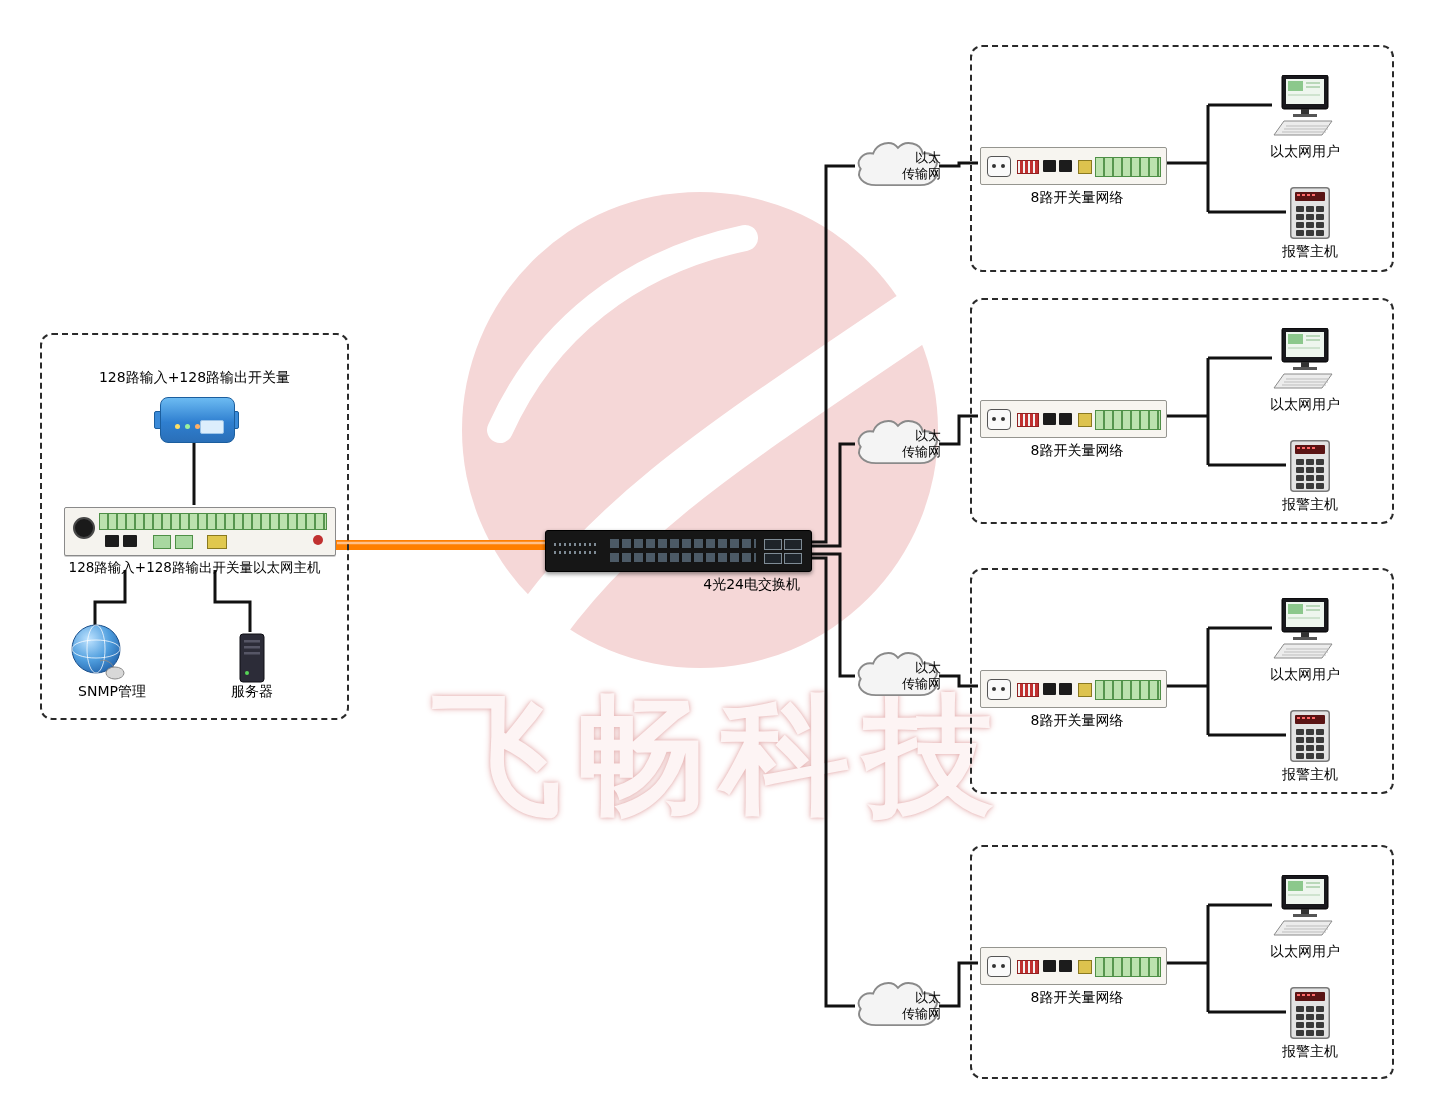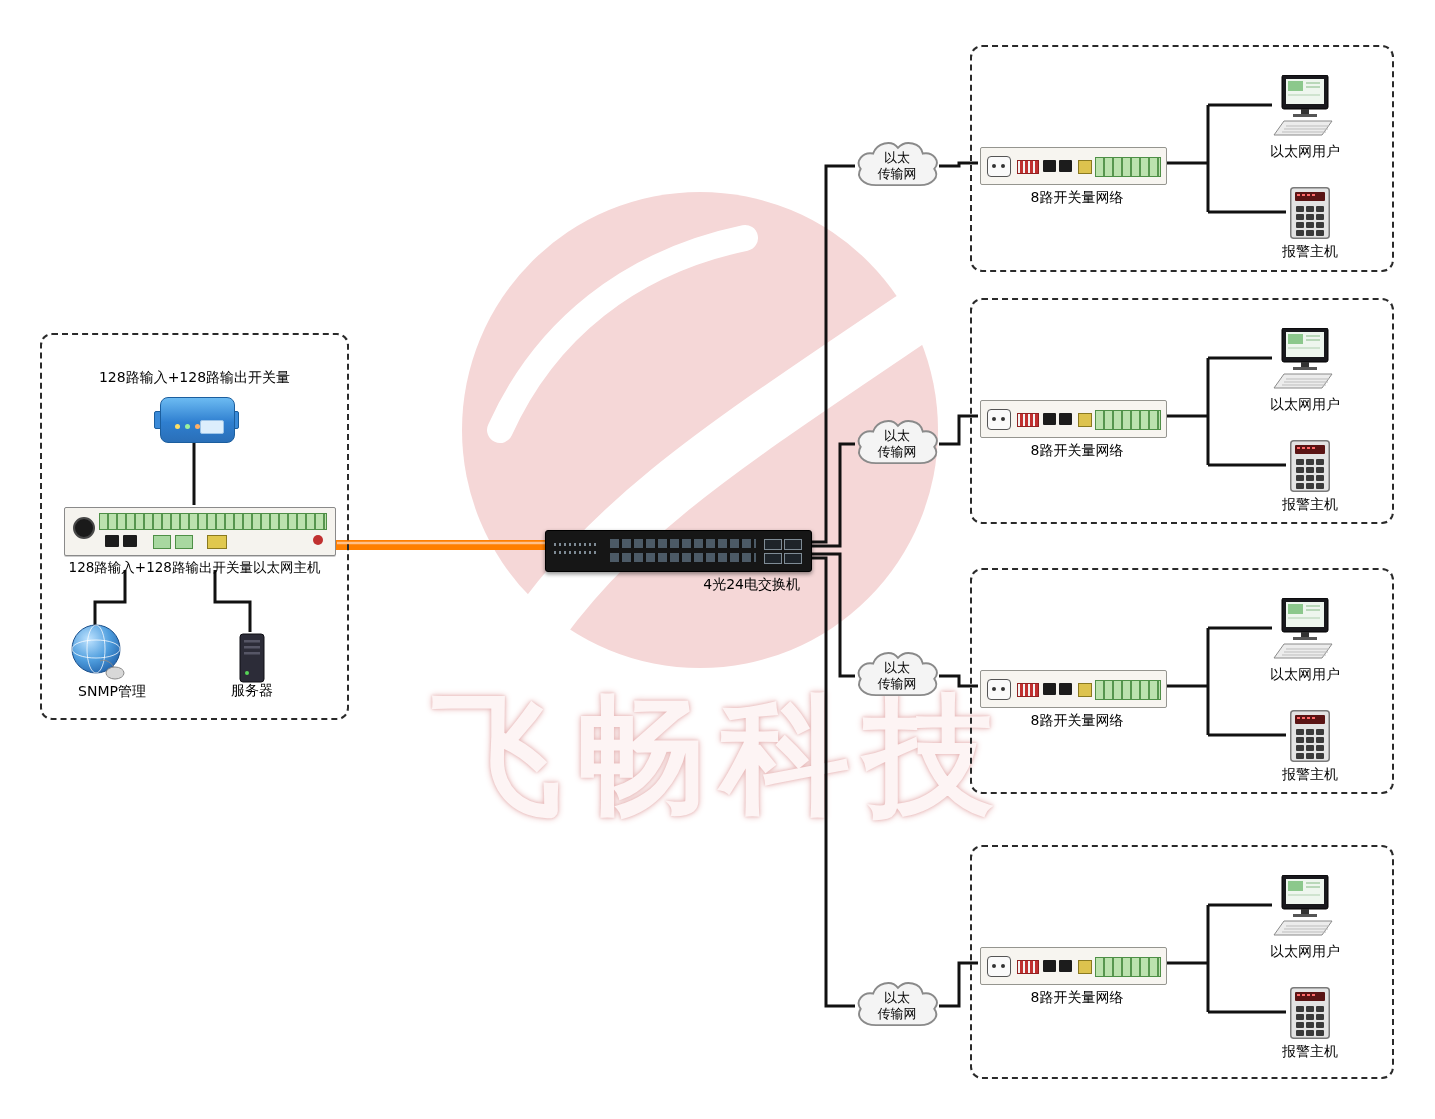--- a/index.html
+++ b/index.html
@@ -32,21 +32,21 @@
   .rack-green{position:absolute;top:27px;width:16px;height:12px;background:#a8d8a0;border:1px solid #4e8f46;}
   .rack-sfp{position:absolute;left:142px;top:27px;width:18px;height:12px;background:#e0c84e;border:1px solid #8a7a20;}
   .rack-logo{position:absolute;right:12px;top:27px;width:10px;height:10px;border-radius:50%;background:#c03030;}
   
   .switch{position:absolute;background:#161616;border:1px solid #000;border-radius:3px;z-index:2;box-shadow:0 2px 4px rgba(0,0,0,.45);}
   .sw-led-bar{position:absolute;left:8px;width:44px;height:3px;background:repeating-linear-gradient(90deg,#7e8a94 0 2px,#161616 2px 5px);}
   .port-row{position:absolute;background:repeating-linear-gradient(90deg,#4c5a66 0 9px,#121212 9px 12px);}
   .sw-sfp{position:absolute;width:16px;height:9px;background:#1e242a;border:1px solid #7f8c96;}
   
   .cloud{position:absolute;width:88px;height:58px;z-index:2;}
-  .cloud-text{position:absolute;inset:0;display:flex;flex-direction:column;align-items:center;justify-content:center;
+  .cloud-text{position:absolute;inset:0;display:flex;flex-direction:column;align-items:flex-end;justify-content:center;
               font-size:13px;line-height:1.25;}
   .cloud-text span{display:block;text-align:center;}
   
   .conv{position:absolute;width:185px;height:36px;background:#f7f5f0;border:1.5px solid #95958f;border-radius:2px;}
   .conv-power{position:absolute;left:6px;top:8px;width:22px;height:19px;background:#fafafa;border:1.5px solid #555;border-radius:4px;}
   .conv-power::after{content:"";position:absolute;left:4px;top:7px;width:4px;height:4px;border-radius:50%;background:#333;box-shadow:9px 0 0 #333;}
   .conv-dip{position:absolute;left:36px;top:12px;width:20px;height:12px;border:1px solid #902020;
             background:repeating-linear-gradient(90deg,#f4f4f4 0 2px,#c03030 2px 5px);}
   .conv-rj{position:absolute;top:12px;width:13px;height:12px;background:#1c1c1c;border-radius:1px;}
   .conv-sfp{position:absolute;left:97px;top:12px;width:12px;height:12px;background:#ddc34e;border:1px solid #8a7a20;}
@@ -127,21 +127,21 @@
     </svg>
     <div class="label" style="left:10px;top:348px;width:120px;">SNMP管理</div>
 
     <svg class="icon-svg" style="left:197px;top:298px;" width="26" height="50" viewBox="0 0 26 50">
       <rect x="1" y="1" width="24" height="48" rx="3" fill="#2c2c38" stroke="#0e0e14"></rect>
       <rect x="5" y="7" width="16" height="2.5" fill="#565666"></rect>
       <rect x="5" y="13" width="16" height="2.5" fill="#565666"></rect>
       <rect x="5" y="19" width="16" height="2.5" fill="#565666"></rect>
       <circle cx="8" cy="40" r="2" fill="#57d557"></circle>
     </svg>
-    <div class="label" style="left:165px;top:348px;width:90px;font-family:Liberation Serif, serif;">服务器</div>
+    <div class="label" style="left:165px;top:348px;width:90px;">服务器</div>
   </div>
 
   <div class="switch" style="left:545px;top:530px;width:265px;height:40px;">
     <div class="sw-led-bar" style="top:12px;"></div>
     <div class="sw-led-bar" style="top:20px;"></div>
     <div class="port-row" style="left:64px;top:8px;width:146px;height:9px;"></div>
     <div class="port-row" style="left:64px;top:22px;width:146px;height:9px;"></div>
     <div class="sw-sfp" style="left:218px;top:8px;"></div>
     <div class="sw-sfp" style="left:238px;top:8px;"></div>
     <div class="sw-sfp" style="left:218px;top:22px;"></div>

